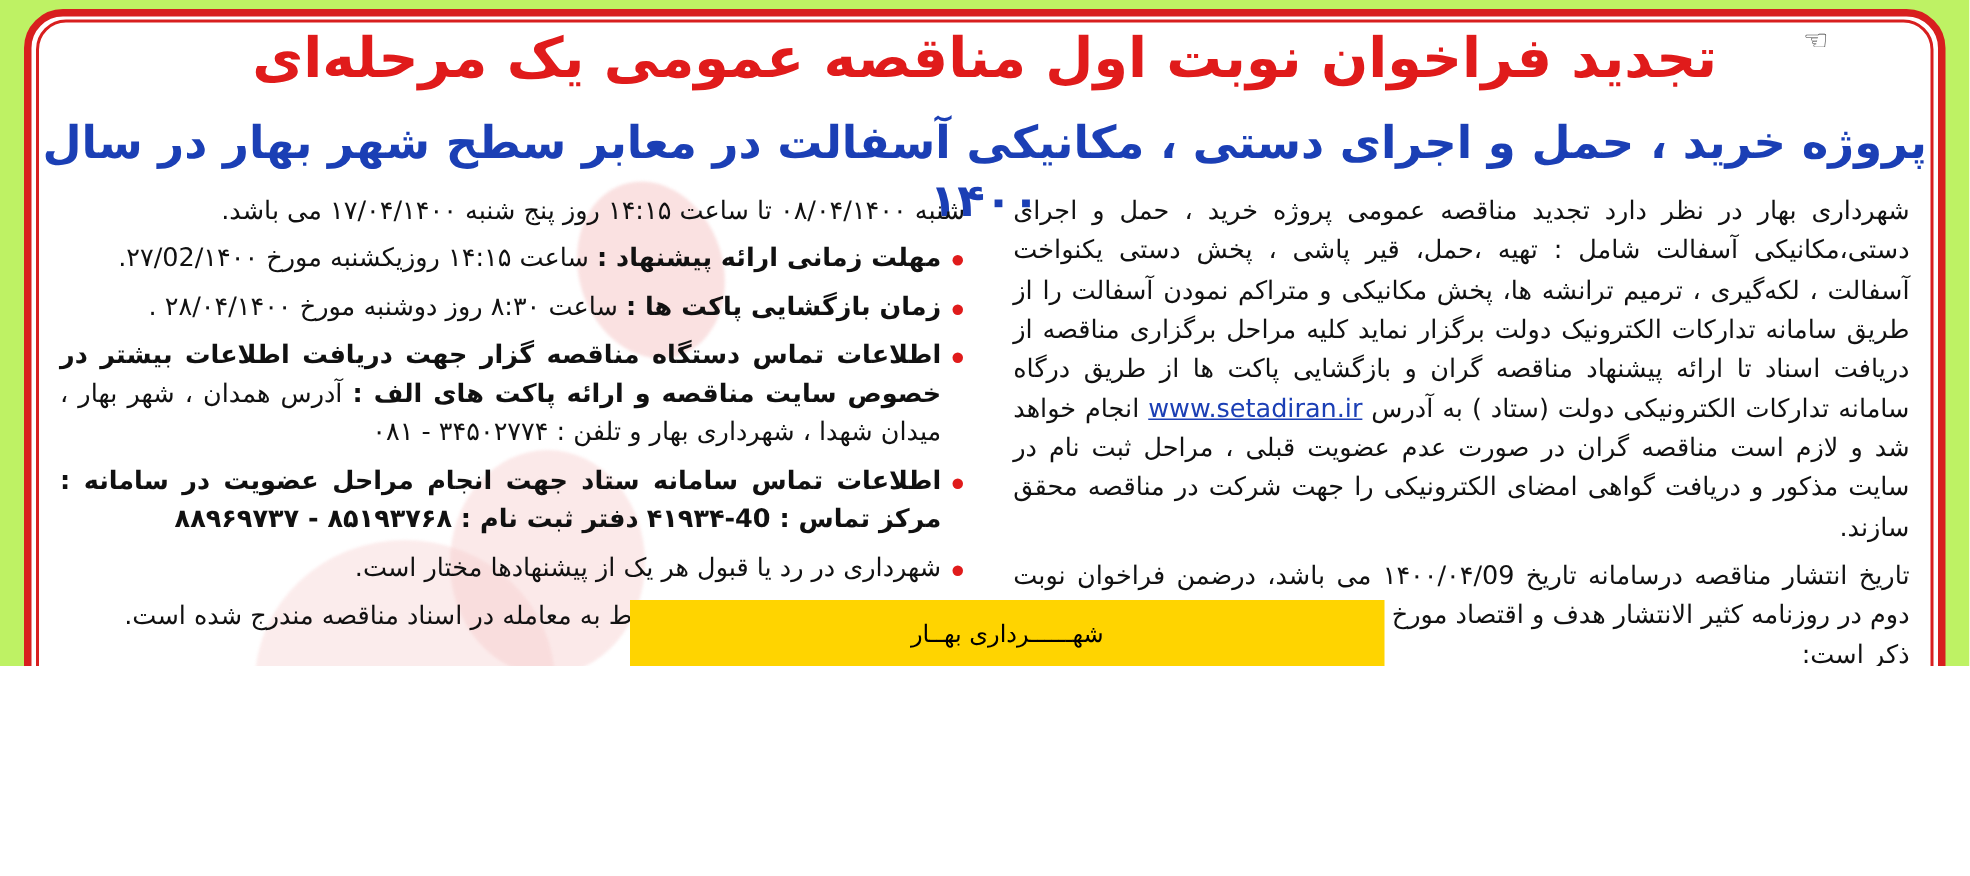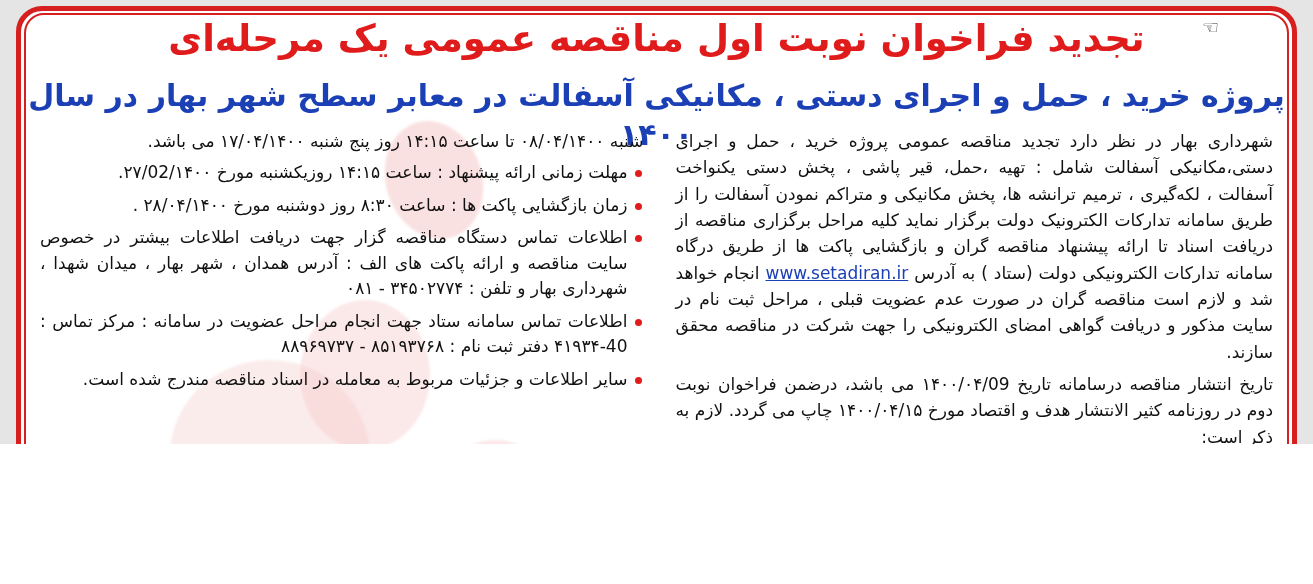--- a/index.html
+++ b/index.html
@@ -4,21 +4,21 @@
 <style>
   html, body {
     margin: 0;
     padding: 0;
     background: #ffffff;
   }
   #page {
     position: relative;
     width: 1313px;
     height: 444px;
-    background: #e5e5e5;
+    background: #bef264;
     overflow: hidden;
     font-family: "DejaVu Sans", "Liberation Sans", sans-serif;
   }
   
   .frame-outer {
     position: absolute;
     left: 16px;
     top: 6px;
     width: 1281px;
     height: 572px;
@@ -119,21 +119,21 @@
   .bullet-list li::before {
     content: "";
     position: absolute;
     right: 2px;
     top: 10px;
     width: 7px;
     height: 7px;
     border-radius: 50%;
     background: #e01b1b;
   }
-  .b-label { font-weight: normal; }
+  .b-label { font-weight: bold; }
   .plain-line { font-weight: normal; }
 
   a.link {
     color: #1b3fb5;
     text-decoration: underline;
     direction: ltr;
     unicode-bidi: embed;
     display: inline-block;
   }
 
@@ -222,23 +222,29 @@
         </li>
         <li>
           <span class="b-label">اطلاعات تماس دستگاه مناقصه گزار جهت دریافت اطلاعات بیشتر در خصوص سایت مناقصه و ارائه پاکت های الف :</span>
           <span class="plain-line">آدرس همدان ، شهر بهار ، میدان شهدا ، شهرداری بهار و تلفن : ۳۴۵۰۲۷۷۴ - ۰۸۱</span>
         </li>
         <li>
           <span class="b-label">اطلاعات تماس سامانه ستاد جهت انجام مراحل عضویت در سامانه : مرکز تماس : 40-۴۱۹۳۴</span>
           <span class="b-label">دفتر ثبت نام : ۸۵۱۹۳۷۶۸ - ۸۸۹۶۹۷۳۷</span>
         </li>
         <li>
+          <span class="plain-line">شهرداری در رد یا قبول هر یک از پیشنهادها مختار است.</span>
+        </li>
+        <li>
           <span class="plain-line">سایر اطلاعات و جزئیات مربوط به معامله در اسناد مناقصه مندرج شده است.</span>
         </li>
       </ul>
     </div>
 
   </div>
 
+  <div class="banner-yellow">
+    <span class="banner-text">شهــــــرداری بهــار</span>
+  </div>
 
   <div class="cursor">☜</div>
 
 </div>
 
 </body></html>

